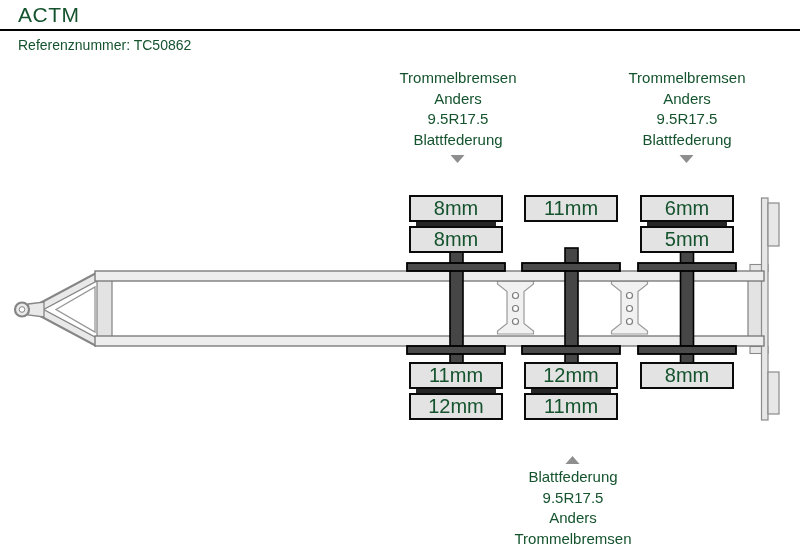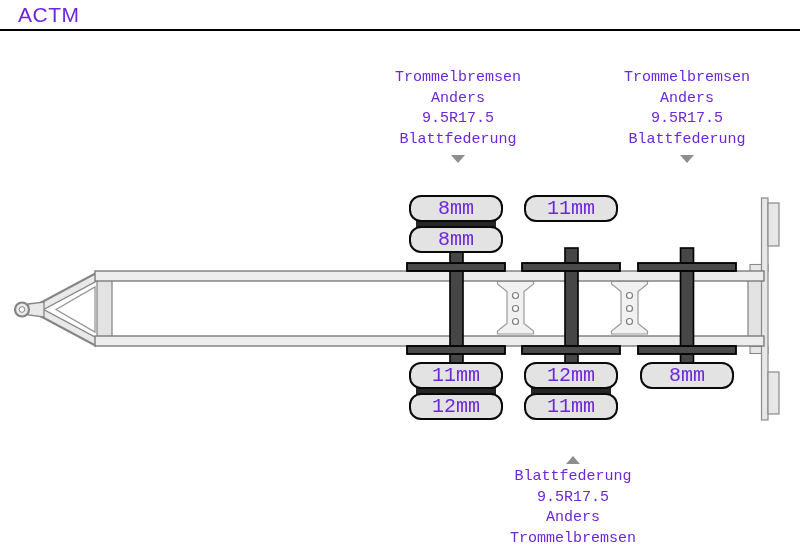--- a/index.html
+++ b/index.html
@@ -1,47 +1,48 @@
 <!DOCTYPE html>
 <html><head>
 <meta charset="utf-8">
 <style>
   html,body{margin:0;padding:0;background:#fff;}
   .screen{
     position:relative;width:800px;height:552px;overflow:hidden;background:#fff;
-    font-family:"Liberation Sans",sans-serif;color:#6d28d9;
+    font-family:"Liberation Sans",sans-serif;color:#14532d;
   }
   .page-title{position:absolute;left:18px;top:3px;font-size:21px;font-weight:400;letter-spacing:.5px;margin:0;}
   .header-rule{position:absolute;left:0;top:29px;width:800px;border-top:2px solid #000;}
   .ref-line{position:absolute;left:18px;top:37px;font-size:14px;}
 
-  .diagram{position:absolute;left:0;top:0;width:732px;height:552px;font-family:Liberation Mono, monospace;}
+  .diagram{position:absolute;left:0;top:0;width:732px;height:552px;}
   .diagram svg{position:absolute;left:0;top:0;}
 
   .ann{position:absolute;transform:translateX(-50%);text-align:center;font-size:15px;line-height:20.5px;white-space:nowrap;}
   .tri{width:0;height:0;}
   .tri-down{border-left:7px solid transparent;border-right:7px solid transparent;border-top:8px solid #8e8e8e;margin:5px auto 0;}
   .tri-up{border-left:7px solid transparent;border-right:7px solid transparent;border-bottom:8px solid #8e8e8e;margin:0 auto 3px;}
 
   .pair{position:absolute;width:94px;}
   .pair .band{position:absolute;left:7px;right:7px;top:14px;bottom:14px;background:#262626;border-radius:4px;}
   .tread{
     position:relative;z-index:1;box-sizing:border-box;height:27px;margin-bottom:4px;
-    background:#e3e3e3;border:2px solid #0a0a0a;border-radius:12px;
+    background:#e3e3e3;border:2px solid #0a0a0a;border-radius:0;
     font-size:20px;line-height:23px;text-align:center;
   }
   .tread:last-child{margin-bottom:0;}
 </style>
 </head>
 <body>
 
 <div class="screen">
 
   <h1 class="page-title">ACTM</h1>
   <div class="header-rule"></div>
+  <div class="ref-line">Referenznummer: TC50862</div>
 
   <div class="diagram">
 
     <svg width="800" height="552" viewBox="0 0 800 552">
 
       <line x1="40" y1="307" x2="98" y2="276" stroke="#858585" stroke-width="9"></line>
       <line x1="40" y1="312" x2="98" y2="343" stroke="#858585" stroke-width="9"></line>
       <line x1="41" y1="307" x2="98" y2="276.5" stroke="#e9e9e9" stroke-width="5.5"></line>
       <line x1="41" y1="312" x2="98" y2="342.5" stroke="#e9e9e9" stroke-width="5.5"></line>
       <polygon points="28,304 44,302 44,317 28,315" fill="#e9e9e9" stroke="#858585" stroke-width="1.3"></polygon>
@@ -123,19 +124,24 @@
     <div class="pair" style="left:524px;top:195px;">
       <div class="band"></div>
       <div class="tread">11mm</div>
     </div>
     <div class="pair" style="left:524px;top:362px;">
       <div class="band"></div>
       <div class="tread">12mm</div>
       <div class="tread">11mm</div>
     </div>
 
+    <div class="pair" style="left:640px;top:195px;">
+      <div class="band"></div>
+      <div class="tread">6mm</div>
+      <div class="tread">5mm</div>
+    </div>
     <div class="pair" style="left:640px;top:362px;">
       <div class="band"></div>
       <div class="tread">8mm</div>
     </div>
 
   </div>
 </div>
 
 </body></html>

